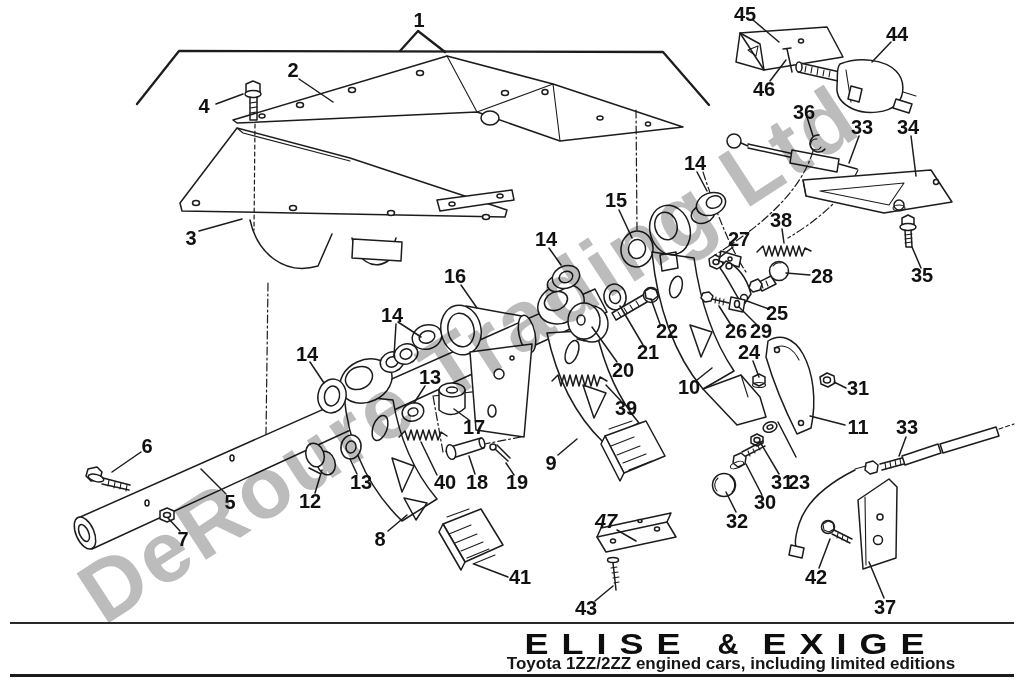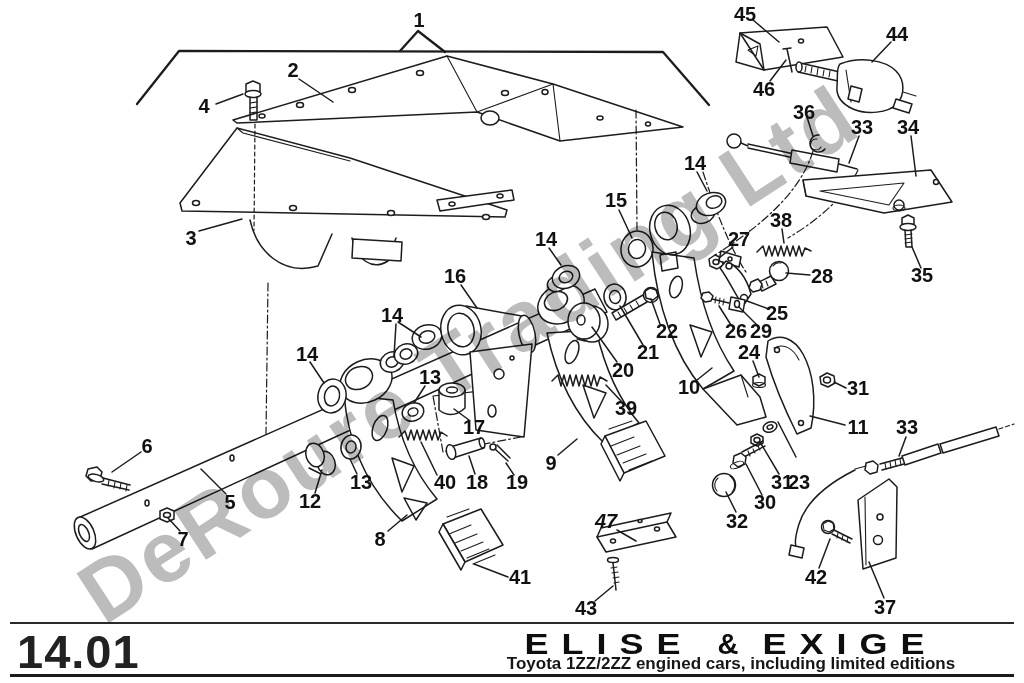--- a/index.html
+++ b/index.html
@@ -489,21 +489,20 @@
       <div class="plabel" style="left: 782px; top: 482px;">31</div>
       <div class="plabel" style="left: 765px; top: 502px;">30</div>
       <div class="plabel" style="left: 737px; top: 521px;">32</div>
       <div class="plabel" style="left: 816px; top: 577px;">42</div>
       <div class="plabel" style="left: 885px; top: 607px;">37</div>
       <div class="plabel" style="left: 907px; top: 427px;">33</div>
     </div>
 
 <div class="rule rule-top"></div>
 <div class="rule rule-bottom"></div>
-<div class="page-number">14.01</div>
 <div class="logo-row">
   <span class="logo-word">ELISE</span>
   <span class="logo-amp">&amp;</span>
   <span class="logo-word">EXIGE</span>
 </div>
 <div class="logo-sub">Toyota 1ZZ/2ZZ engined cars, including limited editions</div>
 
 </div>
 
 </body></html>

